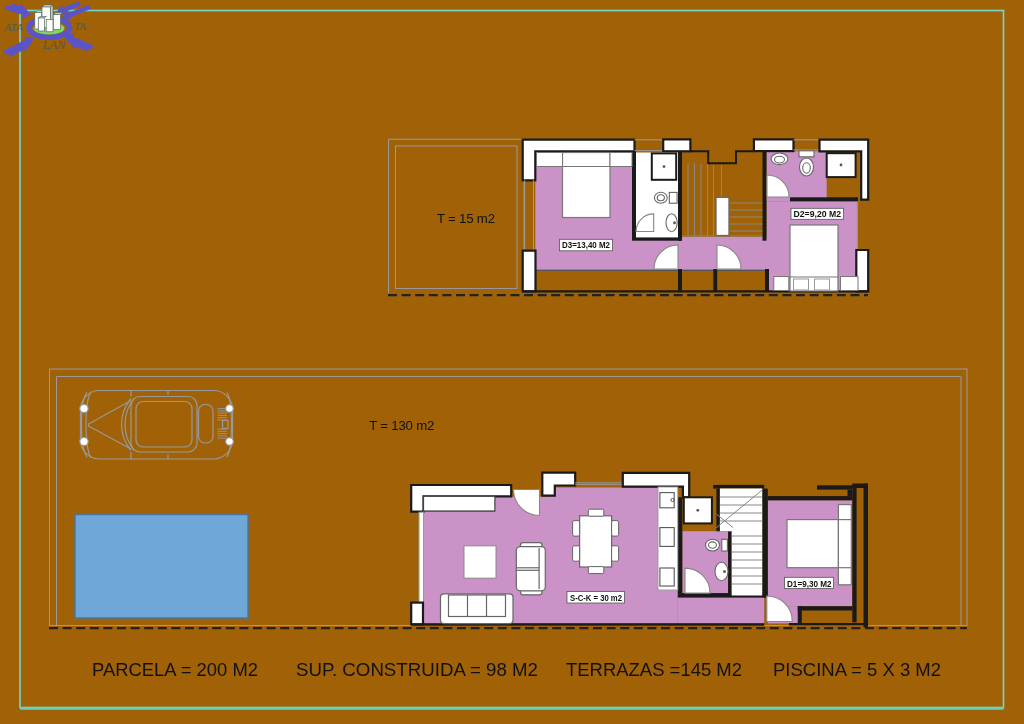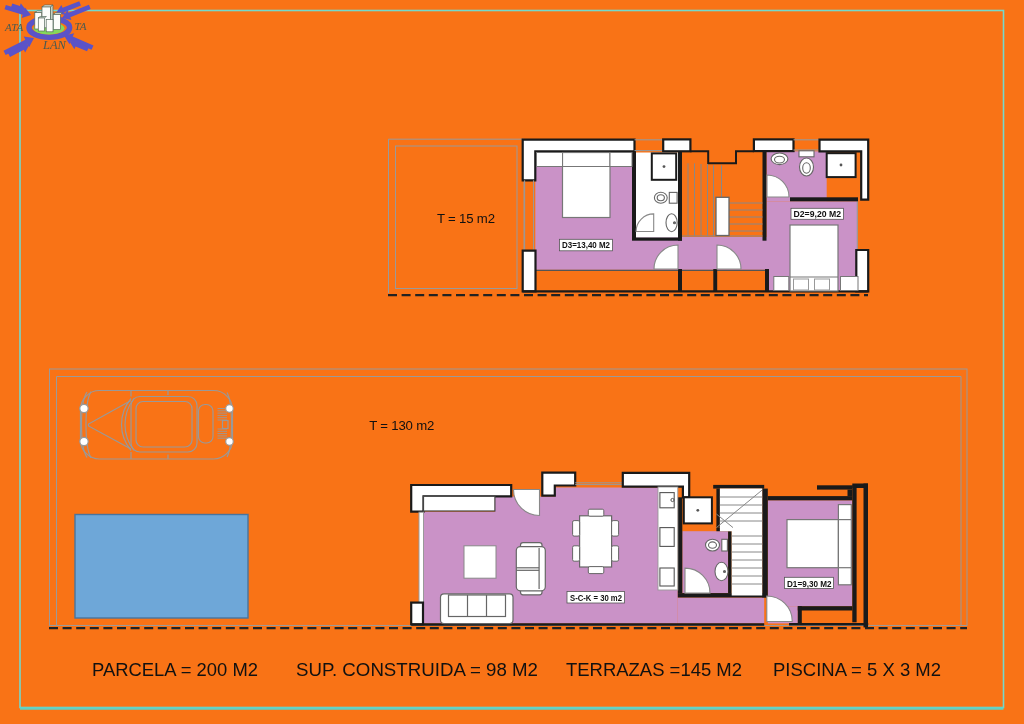--- a/index.html
+++ b/index.html
@@ -1,16 +1,16 @@
 <!DOCTYPE html>
 <html><head>
 <meta charset="utf-8">
 <style>
   html,body{margin:0;padding:0;background:#fff;}
-  #page{position:relative;width:1024px;height:724px;background:#f97316;overflow:hidden;
+  #page{position:relative;width:1024px;height:724px;background:#a16207;overflow:hidden;
         font-family:"Liberation Sans",sans-serif;}
   svg{position:absolute;left:0;top:0;}
   text{font-family:"Liberation Sans",sans-serif;}
   .logotxt{font-family:"Liberation Serif",serif;font-style:italic;fill:#4a5a50;}
 </style>
 </head>
 <body>
 <div id="page">
 <svg width="1024" height="724" viewBox="0 0 1024 724">
 

